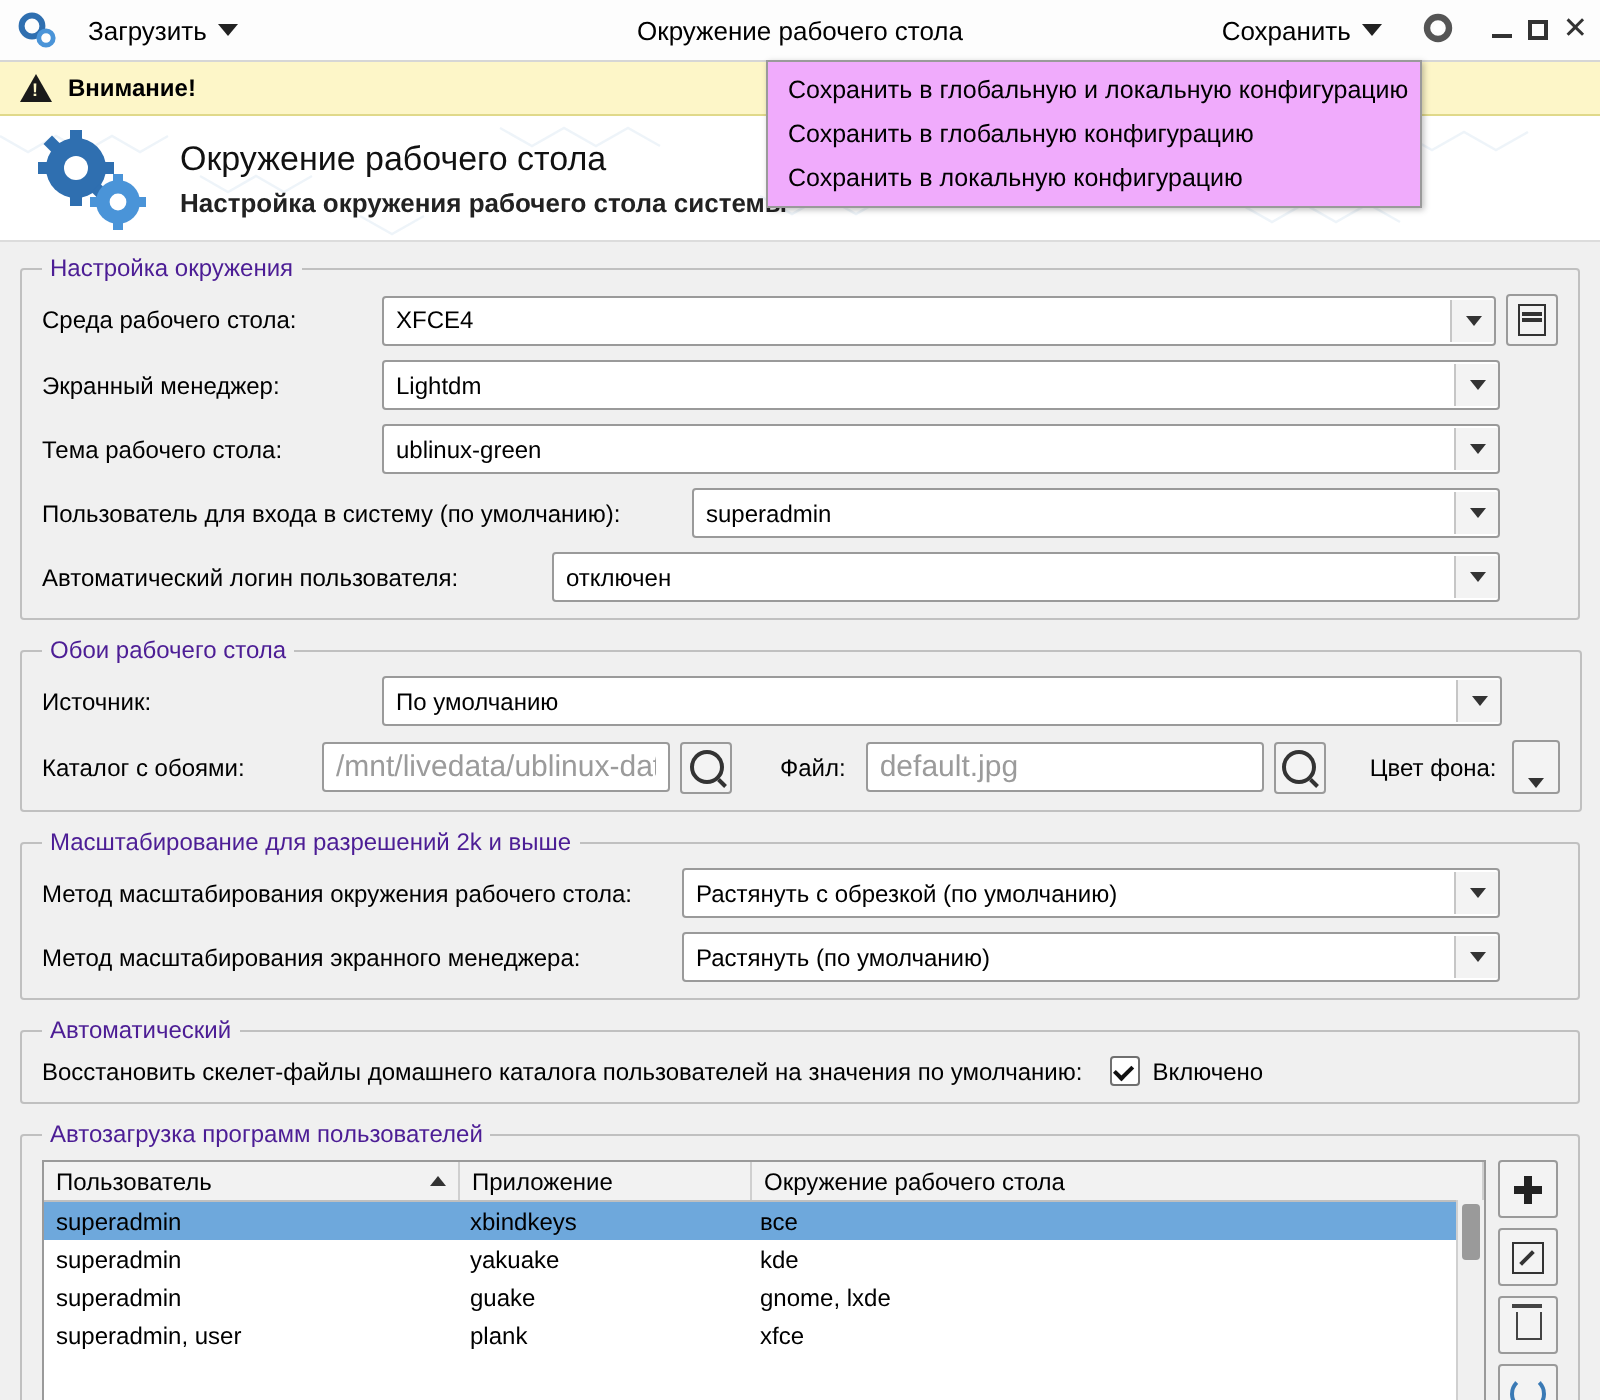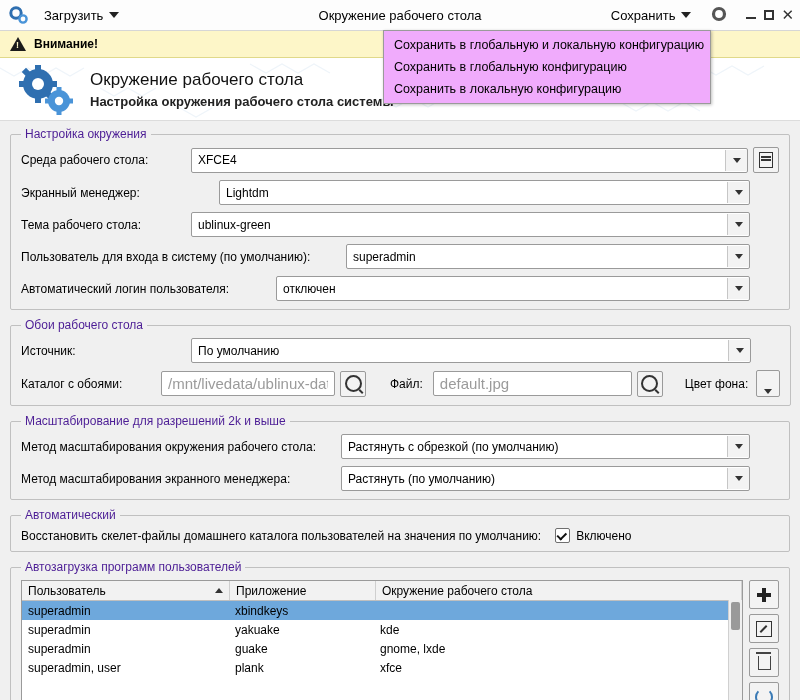--- a/index.html
+++ b/index.html
@@ -231,21 +231,21 @@
               <i class="dn"></i>
             </span>
         </div>
         <span class="iconbtn">
           <span class="doc-ic"></span>
         </span>
       </div>
 
       <div class="row">
         <span class="lbl" style="width:170px;">Экранный менеджер:</span>
-        <div class="combo" style="margin-right:29px;margin-left:28px;">
+        <div class="combo" style="margin-right:29px;">
           <span class="val">Lightdm</span>
           <span class="arrowbox">
               <i class="dn"></i>
             </span>
         </div>
       </div>
 
       <div class="row">
         <span class="lbl" style="width:170px;">Тема рабочего стола:</span>
         <div class="combo" style="margin-right:29px;">
@@ -358,20 +358,21 @@
               <span>Приложение</span>
             </div>
             <div class="th c2">
               <span>Окружение рабочего стола</span>
             </div>
           </div>
           <div class="tbody">
             <div class="tr sel">
               <div class="td c0">superadmin</div>
               <div class="td c1">xbindkeys</div>
+              <div class="td c2">все</div>
             </div>
             <div class="tr">
               <div class="td c0">superadmin</div>
               <div class="td c1">yakuake</div>
               <div class="td c2">kde</div>
             </div>
             <div class="tr">
               <div class="td c0">superadmin</div>
               <div class="td c1">guake</div>
               <div class="td c2">gnome, lxde</div>

